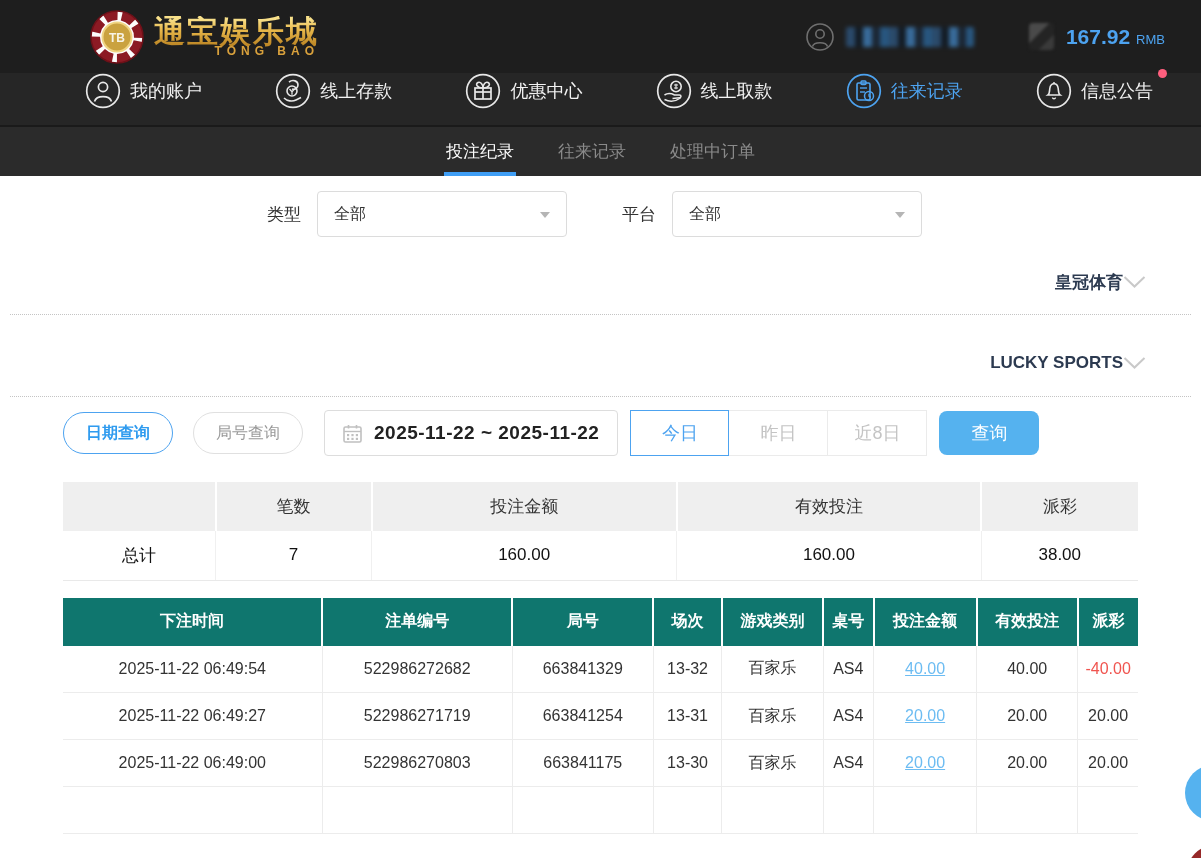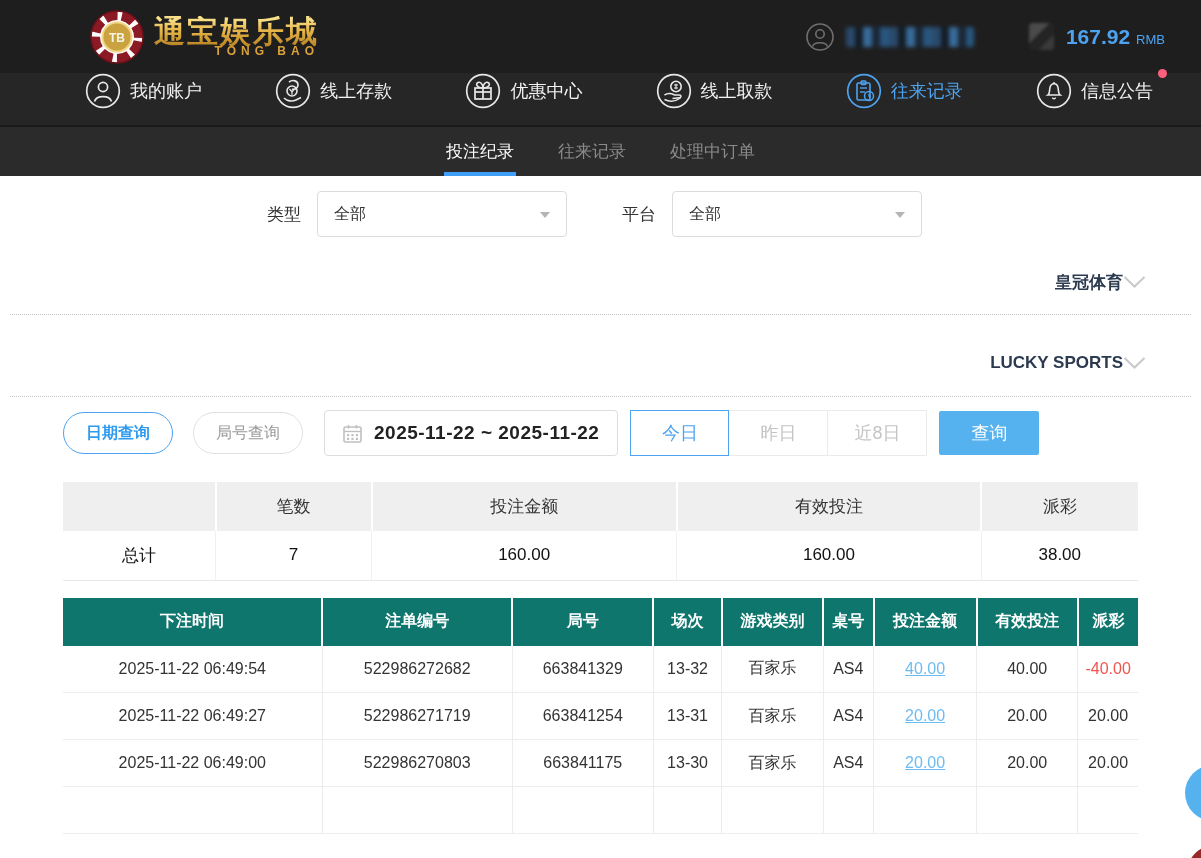--- a/index.html
+++ b/index.html
@@ -70,21 +70,21 @@
   .pill-plain { border:1px solid #e0e0e0; color:#999; margin-left:20px; }
   .date-box { height:46px; border:1px solid #ddd; border-radius:4px; display:flex; align-items:center;
     margin-left:21px; padding:0 18px; cursor:pointer; }
   .date-box svg { margin-right:12px; display:block; }
   .date-text { font-size:19px; font-weight:bold; color:#222; letter-spacing:.5px; }
   .seg-group { display:flex; margin-left:12px; height:46px; }
   .seg { width:99px; display:flex; align-items:center; justify-content:center; font-size:18px; cursor:pointer; }
   .seg-active { border:1px solid #4da3f0; color:#4da3f0; }
   .seg-plain { border:1px solid #ebebeb; border-left:none; color:#c4c4c4; }
   .search-btn { width:100px; height:44px; margin-left:12px; background:#55b2ef; color:#fff;
-    font-size:18px; border:none; border-radius:2px; display:flex; align-items:center; justify-content:center; cursor:pointer; }
+    font-size:18px; border:none; border-radius:8px; display:flex; align-items:center; justify-content:center; cursor:pointer; }
 
   
   table { border-collapse:collapse; table-layout:fixed; width:1075px; margin-left:63px; }
   .summary-table { margin-top:26px; }
   .summary-table th { background:#efefef; height:49px; font-size:17px; font-weight:normal; color:#333;
     border-right:2px solid #fff; text-align:center; }
   .summary-table th:last-child { border-right:none; }
   .summary-table td { background:#fff; height:49px; font-size:17px; color:#111; text-align:center;
     border-right:1px solid #f0f0f0; border-bottom:1px solid #e9e9e9; }
   .summary-table td:last-child { border-right:none; }

